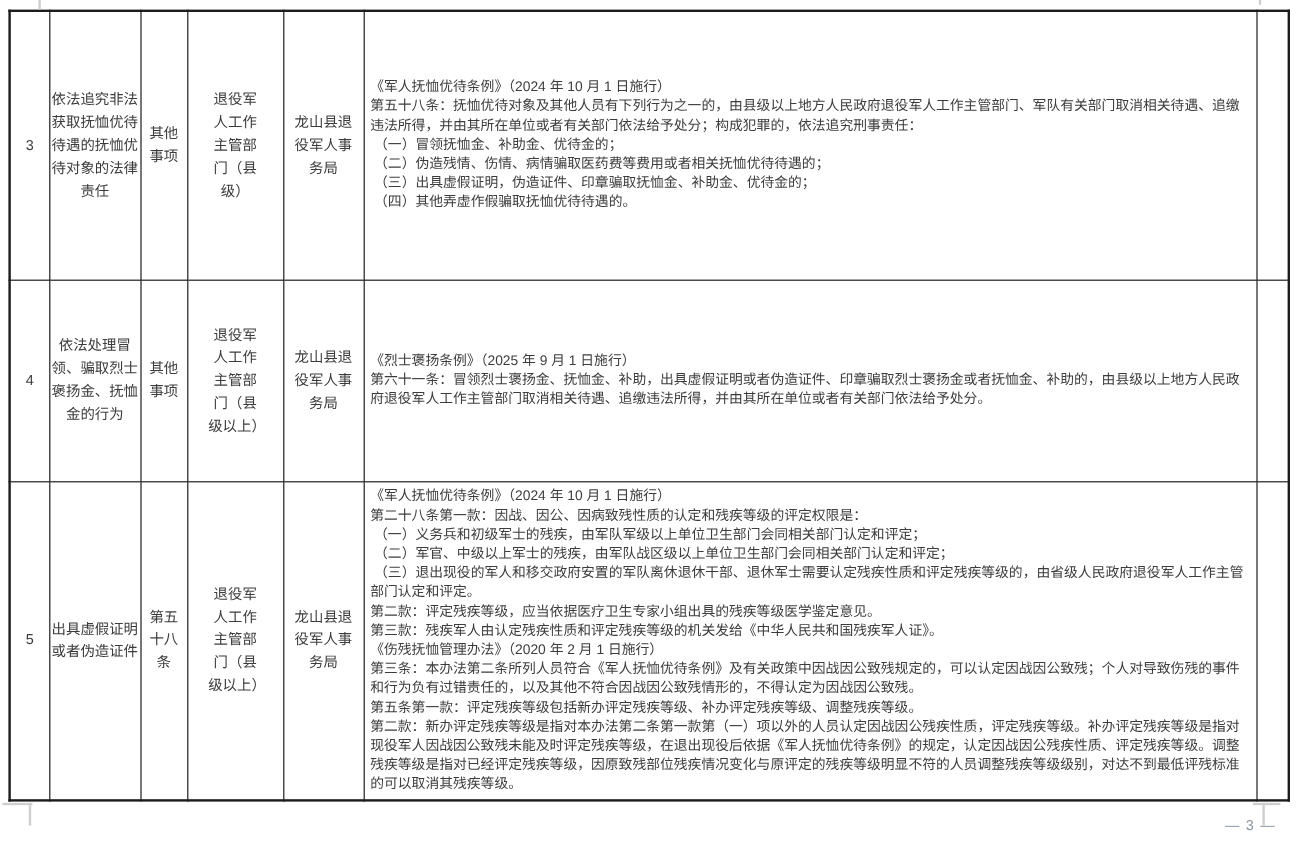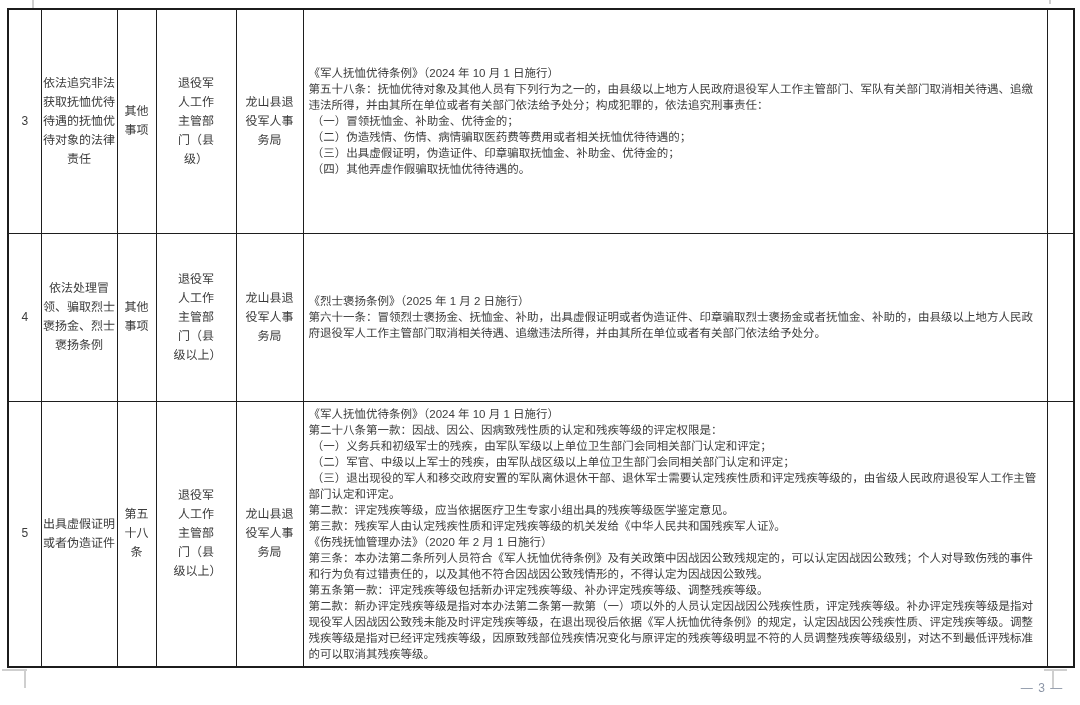--- a/index.html
+++ b/index.html
@@ -99,25 +99,25 @@
         <td class="c-legal">《军人抚恤优待条例》（2024 年 10 月 1 日施行）
 第五十八条：抚恤优待对象及其他人员有下列行为之一的，由县级以上地方人民政府退役军人工作主管部门、军队有关部门取消相关待遇、追缴违法所得，并由其所在单位或者有关部门依法给予处分；构成犯罪的，依法追究刑事责任：
  （一）冒领抚恤金、补助金、优待金的；
  （二）伪造残情、伤情、病情骗取医药费等费用或者相关抚恤优待待遇的；
  （三）出具虚假证明，伪造证件、印章骗取抚恤金、补助金、优待金的；
  （四）其他弄虚作假骗取抚恤优待待遇的。</td>
         <td class="c-remark"></td>
       </tr>
       <tr class="row-b">
         <td class="c-no">4</td>
-        <td class="c-name">依法处理冒领、骗取烈士褒扬金、烈士褒扬条例</td>
+        <td class="c-name">依法处理冒领、骗取烈士褒扬金、抚恤金的行为</td>
         <td class="c-cat">其他事项</td>
         <td class="c-dept">退役军人工作主管部门（县级以上）</td>
         <td class="c-agency">龙山县退役军人事务局</td>
-        <td class="c-legal">《烈士褒扬条例》（2025 年 1 月 2 日施行）
+        <td class="c-legal">《烈士褒扬条例》（2025 年 9 月 1 日施行）
 第六十一条：冒领烈士褒扬金、抚恤金、补助，出具虚假证明或者伪造证件、印章骗取烈士褒扬金或者抚恤金、补助的，由县级以上地方人民政府退役军人工作主管部门取消相关待遇、追缴违法所得，并由其所在单位或者有关部门依法给予处分。</td>
         <td class="c-remark"></td>
       </tr>
       <tr class="row-c">
         <td class="c-no">5</td>
         <td class="c-name">出具虚假证明或者伪造证件</td>
         <td class="c-cat">第五十八条</td>
         <td class="c-dept">退役军人工作主管部门（县级以上）</td>
         <td class="c-agency">龙山县退役军人事务局</td>
         <td class="c-legal">《军人抚恤优待条例》（2024 年 10 月 1 日施行）

